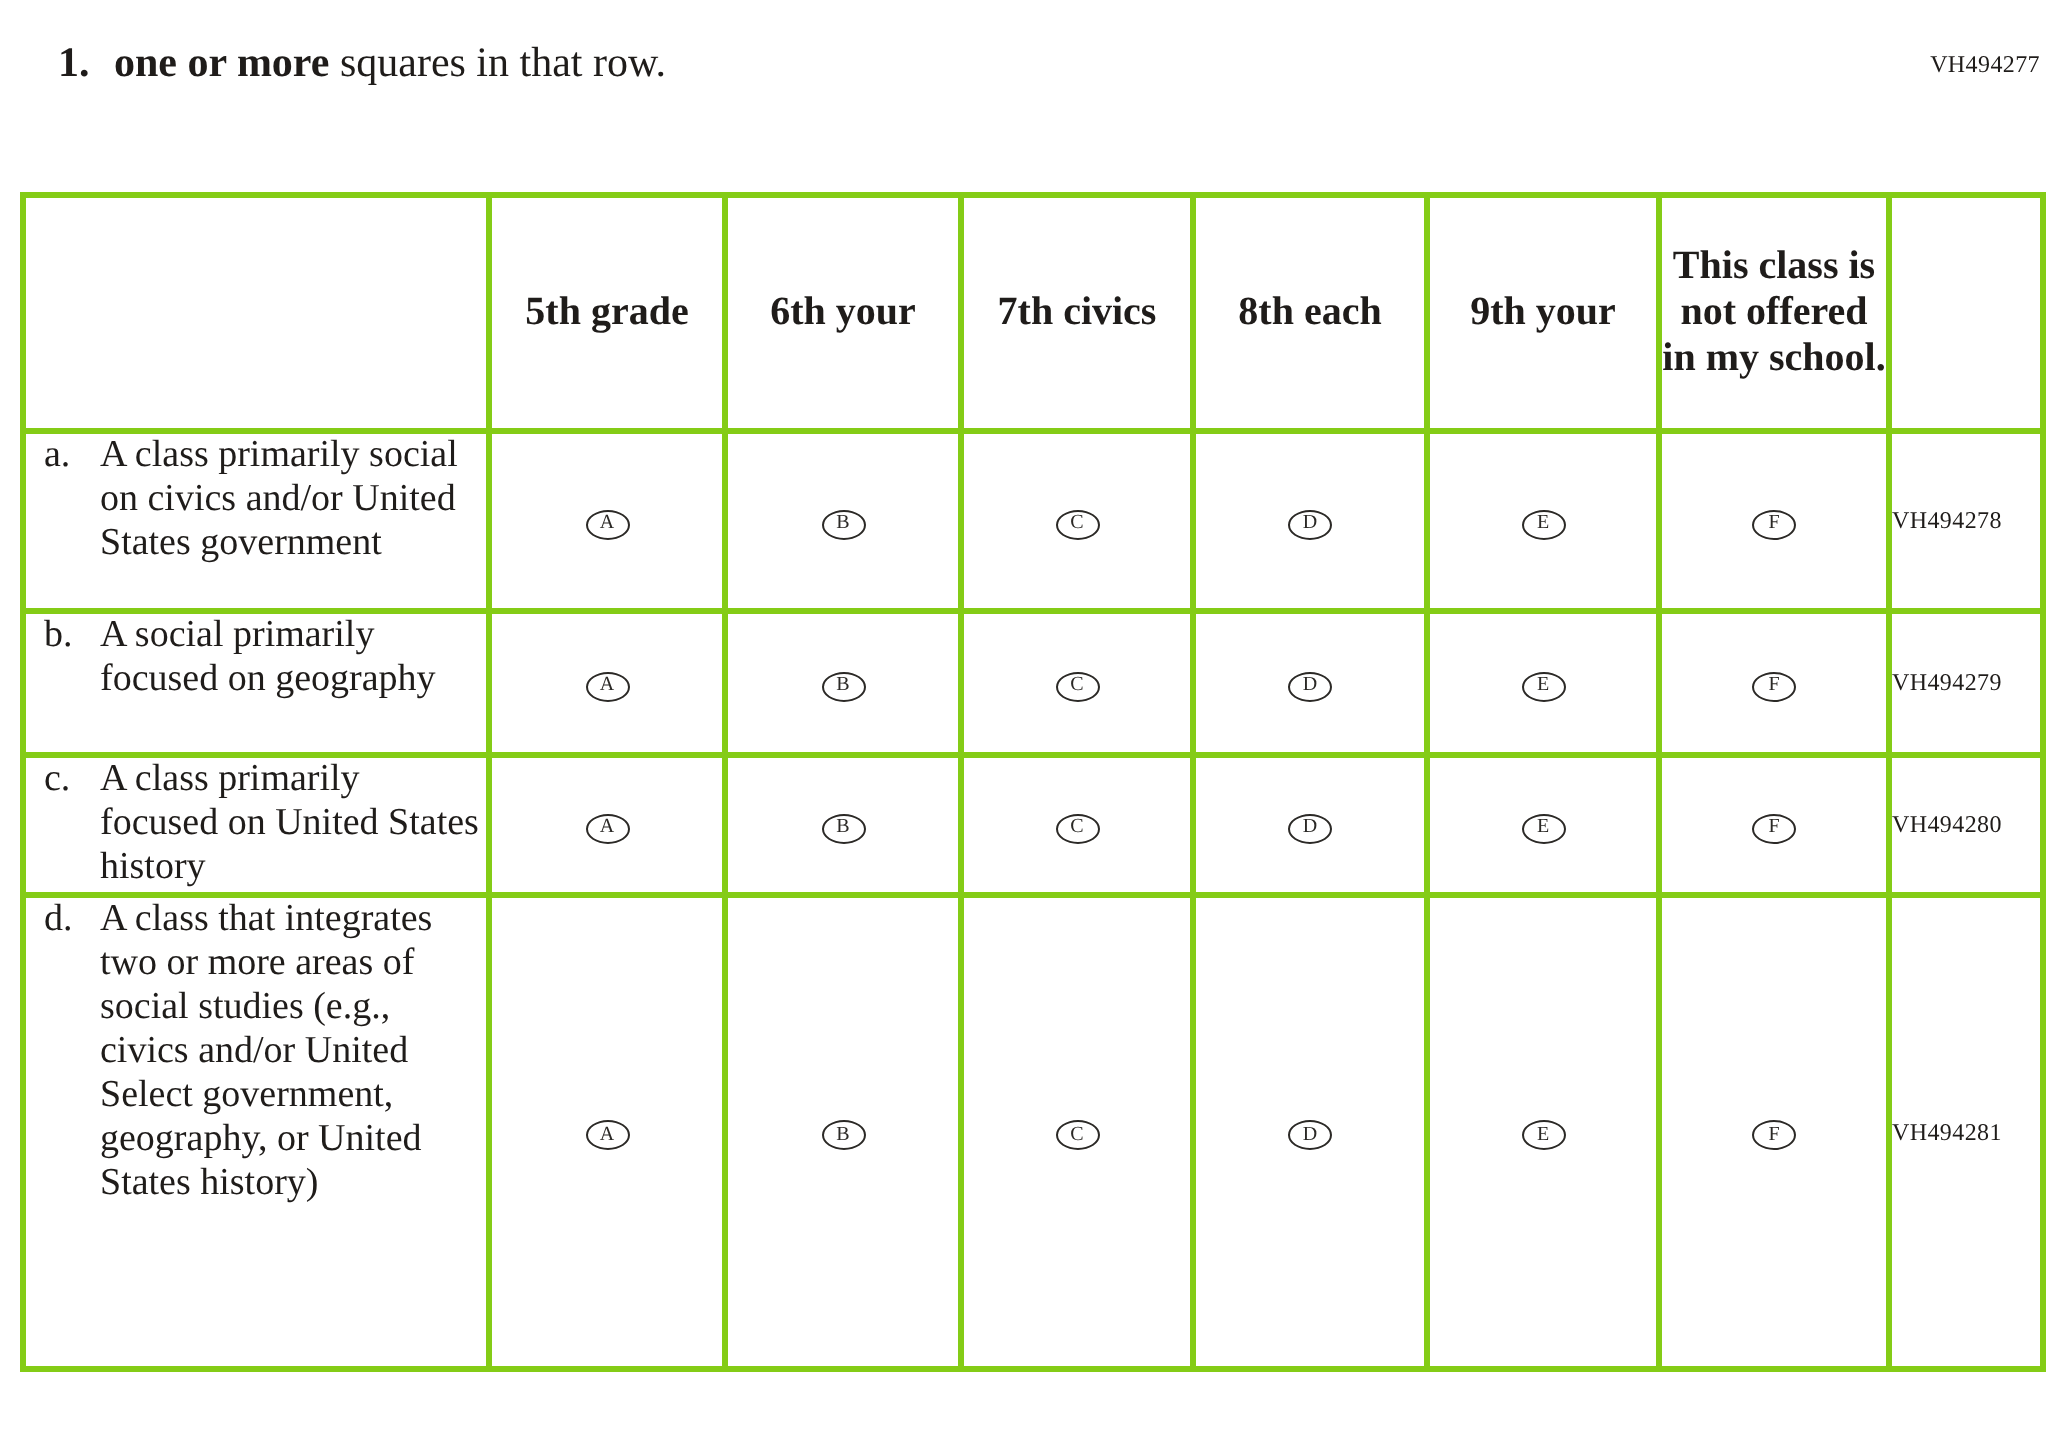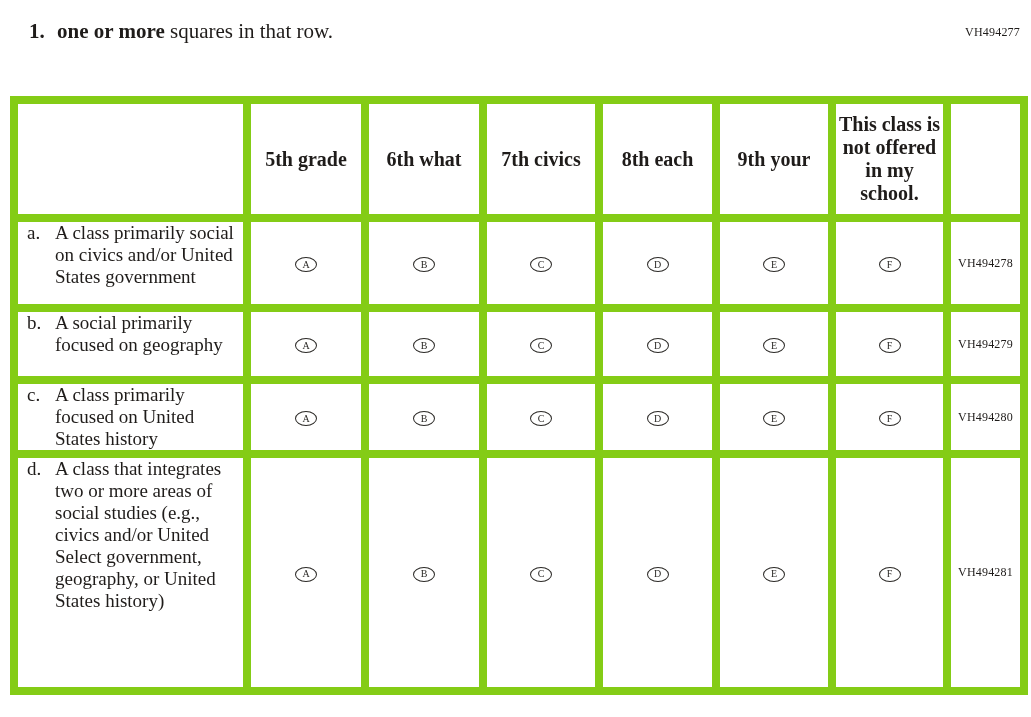--- a/index.html
+++ b/index.html
@@ -15,21 +15,21 @@
     display:flex; font-size:21px; line-height:26px;
   }
   .qnum { font-weight:bold; width:28px; flex:none; }
   .qtext { flex:1; }
   .qline2 b { font-weight:bold;margin-top:28px; }
 
   table.grid {
     position:absolute; left:10px; top:96px; width:1010px;
     border-collapse:collapse; table-layout:fixed;
   }
-  table.grid th, table.grid td { border:8px solid #84cc16; padding:0; }
+  table.grid th, table.grid td { border:3px solid #84cc16; padding:0; }
   thead th {
     font-size:20px; font-weight:bold; text-align:center; vertical-align:middle;
     line-height:23px; padding:4px 5px; border-bottom:8px double #1c1a19;
   }
   thead tr { height:118px; }
   tr.r-a { height:90px; }
   tr.r-b { height:72px; }
   tr.r-c { height:70px; }
   tr.r-d { height:237px; }
 
@@ -37,21 +37,21 @@
   .lbl { display:flex; font-size:19px; line-height:22px; }
   .rl { flex:none; width:37px; padding-left:9px; box-sizing:border-box; }
   .rt { flex:1; }
 
   td.opt { text-align:center; vertical-align:middle; }
   .bubble {
     display:inline-flex; align-items:center; justify-content:center;
     width:20px; height:13px; border:1.7px solid #2b2926; border-radius:50%;
     font-size:10px; line-height:1; color:#2b2926; cursor:pointer;
   }
-  td.code-cell { text-align:center; vertical-align:middle; font-size:12px; letter-spacing:0.2px; }
+  td.code-cell { text-align:left; vertical-align:middle; font-size:12px; letter-spacing:0.2px; }
 </style>
 </head>
 <body>
 
 <div class="page">
 
   <div class="top-code">VH494277</div>
 
   <div class="question">
     <span class="qnum">1.</span>
@@ -68,21 +68,21 @@
         <col style="width:116px">
       <col style="width:117px">
         <col style="width:116px">
         <col style="width:115px">
         <col style="width:77px">
     </colgroup>
     <thead>
       <tr>
         <th></th>
         <th>5th grade</th>
-        <th>6th what</th>
+        <th>6th your</th>
         <th>7th civics</th>
         <th>8th each</th>
         <th>9th your</th>
         <th>This class is not offered in my school.</th>
         <th></th>
       </tr>
     </thead>
     <tbody>
       <tr class="r-a">
         <td class="label-cell">

